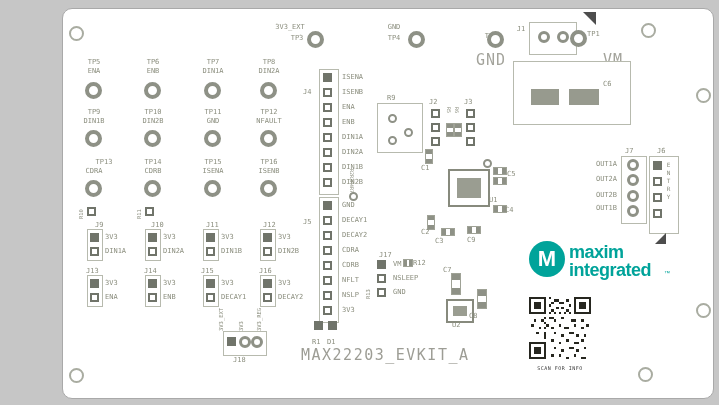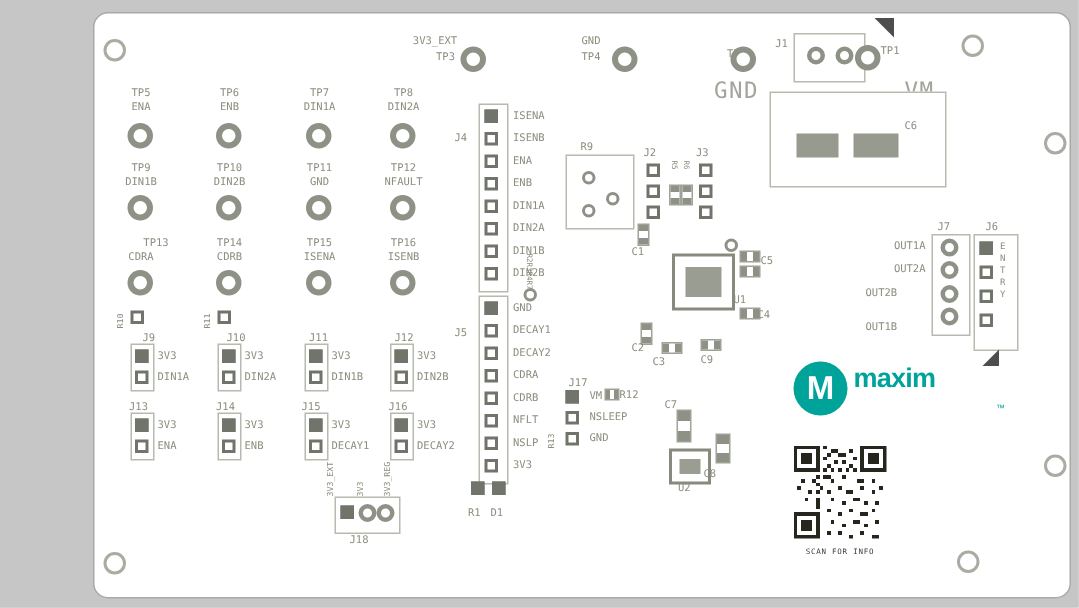--- a/index.html
+++ b/index.html
@@ -281,25 +281,27 @@
 
   <span class="lbl vup" style="left:156px;top:286px;height:36px">3V3_EXT</span>
   <span class="lbl vup" style="left:176px;top:302px;height:20px">3V3</span>
   <span class="lbl vup" style="left:194px;top:286px;height:36px">3V3_REG</span>
   <div class="outl" style="left:160px;top:322px;width:42px;height:23px"></div>
   <div class="sqpin dk" style="left:164px;top:328px"></div>
   <div class="ring s" style="left:176px;top:327px"></div>
   <div class="ring s" style="left:188px;top:327px"></div>
   <span class="lbl" style="left:170px;top:348px">J18</span>
 
+  <span class="title" style="left:238px;top:337px">MAX22203_EVKIT_A</span>
 
   <div class="logo-circle" style="left:466px;top:232px">
     <span>M</span>
   </div>
   <span class="logo-text" style="left:506px;top:234px">maxim</span>
+  <span class="logo-text" style="left:506px;top:252px">integrated</span>
   <span class="tm" style="left:601px;top:261px">™</span>
 
   <svg style="position:absolute;left:466px;top:288px" width="62" height="62" viewBox="0 0 25 25" shape-rendering="crispEdges" fill="#26261f">
     <rect x="0" y="0" width="7" height="7"></rect>
         <rect x="1" y="1" width="5" height="5" fill="#fff"></rect>
         <rect x="2" y="2" width="3" height="3"></rect>
     <rect x="18" y="0" width="7" height="7"></rect>
         <rect x="19" y="1" width="5" height="5" fill="#fff"></rect>
         <rect x="20" y="2" width="3" height="3"></rect>
     <rect x="0" y="18" width="7" height="7"></rect>
@@ -368,22 +370,22 @@
   <div class="qrcap" style="left:466px;top:356px;width:62px;text-align:center">SCAN FOR INFO</div>
 
   <span class="lbl" style="left:562px;top:139px">J7</span>
   <div class="outl" style="left:558px;top:147px;width:24px;height:66px"></div>
   <div class="ring s" style="left:564px;top:150px"></div>
   <div class="ring s" style="left:564px;top:165px"></div>
   <div class="ring s" style="left:564px;top:181px"></div>
   <div class="ring s" style="left:564px;top:196px"></div>
   <span class="lbl" style="left:514px;top:152px;width:40px;text-align:right">OUT1A</span>
   <span class="lbl" style="left:514px;top:167px;width:40px;text-align:right">OUT2A</span>
-  <span class="lbl" style="left:514px;top:183px;width:40px;">OUT2B</span>
-  <span class="lbl" style="left:514px;top:206px;width:40px;">OUT1B</span>
+  <span class="lbl" style="left:514px;top:183px;width:40px;text-align:right">OUT2B</span>
+  <span class="lbl" style="left:514px;top:196px;width:40px;text-align:right">OUT1B</span>
 
   <span class="lbl" style="left:594px;top:139px">J6</span>
   <div class="outl" style="left:586px;top:147px;width:28px;height:76px"></div>
   <div class="sqpin dk" style="left:590px;top:152px"></div>
   <div class="sqpin" style="left:590px;top:168px"></div>
   <div class="sqpin" style="left:590px;top:184px"></div>
   <div class="sqpin" style="left:590px;top:200px"></div>
   <span class="lbl vud" style="left:602px;top:152px;height:66px">ENTRY</span>
   <div class="tri-ur" style="left:592px;top:224px"></div>
 

